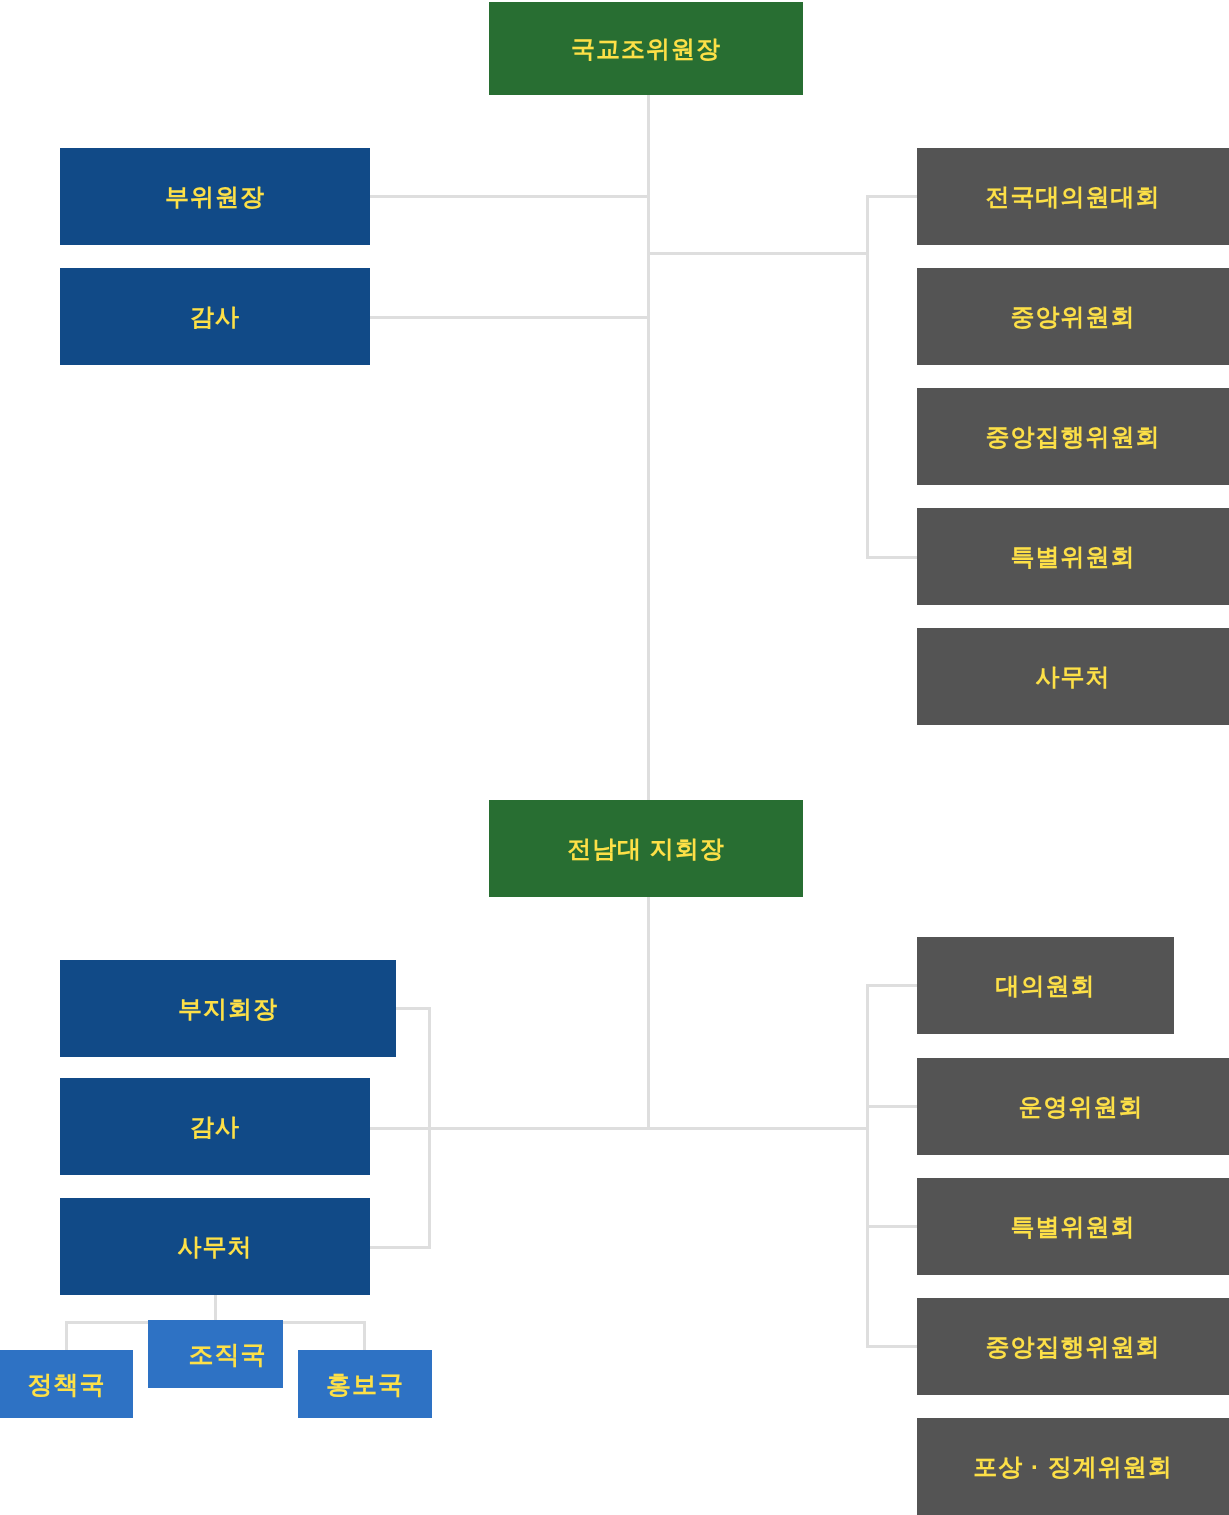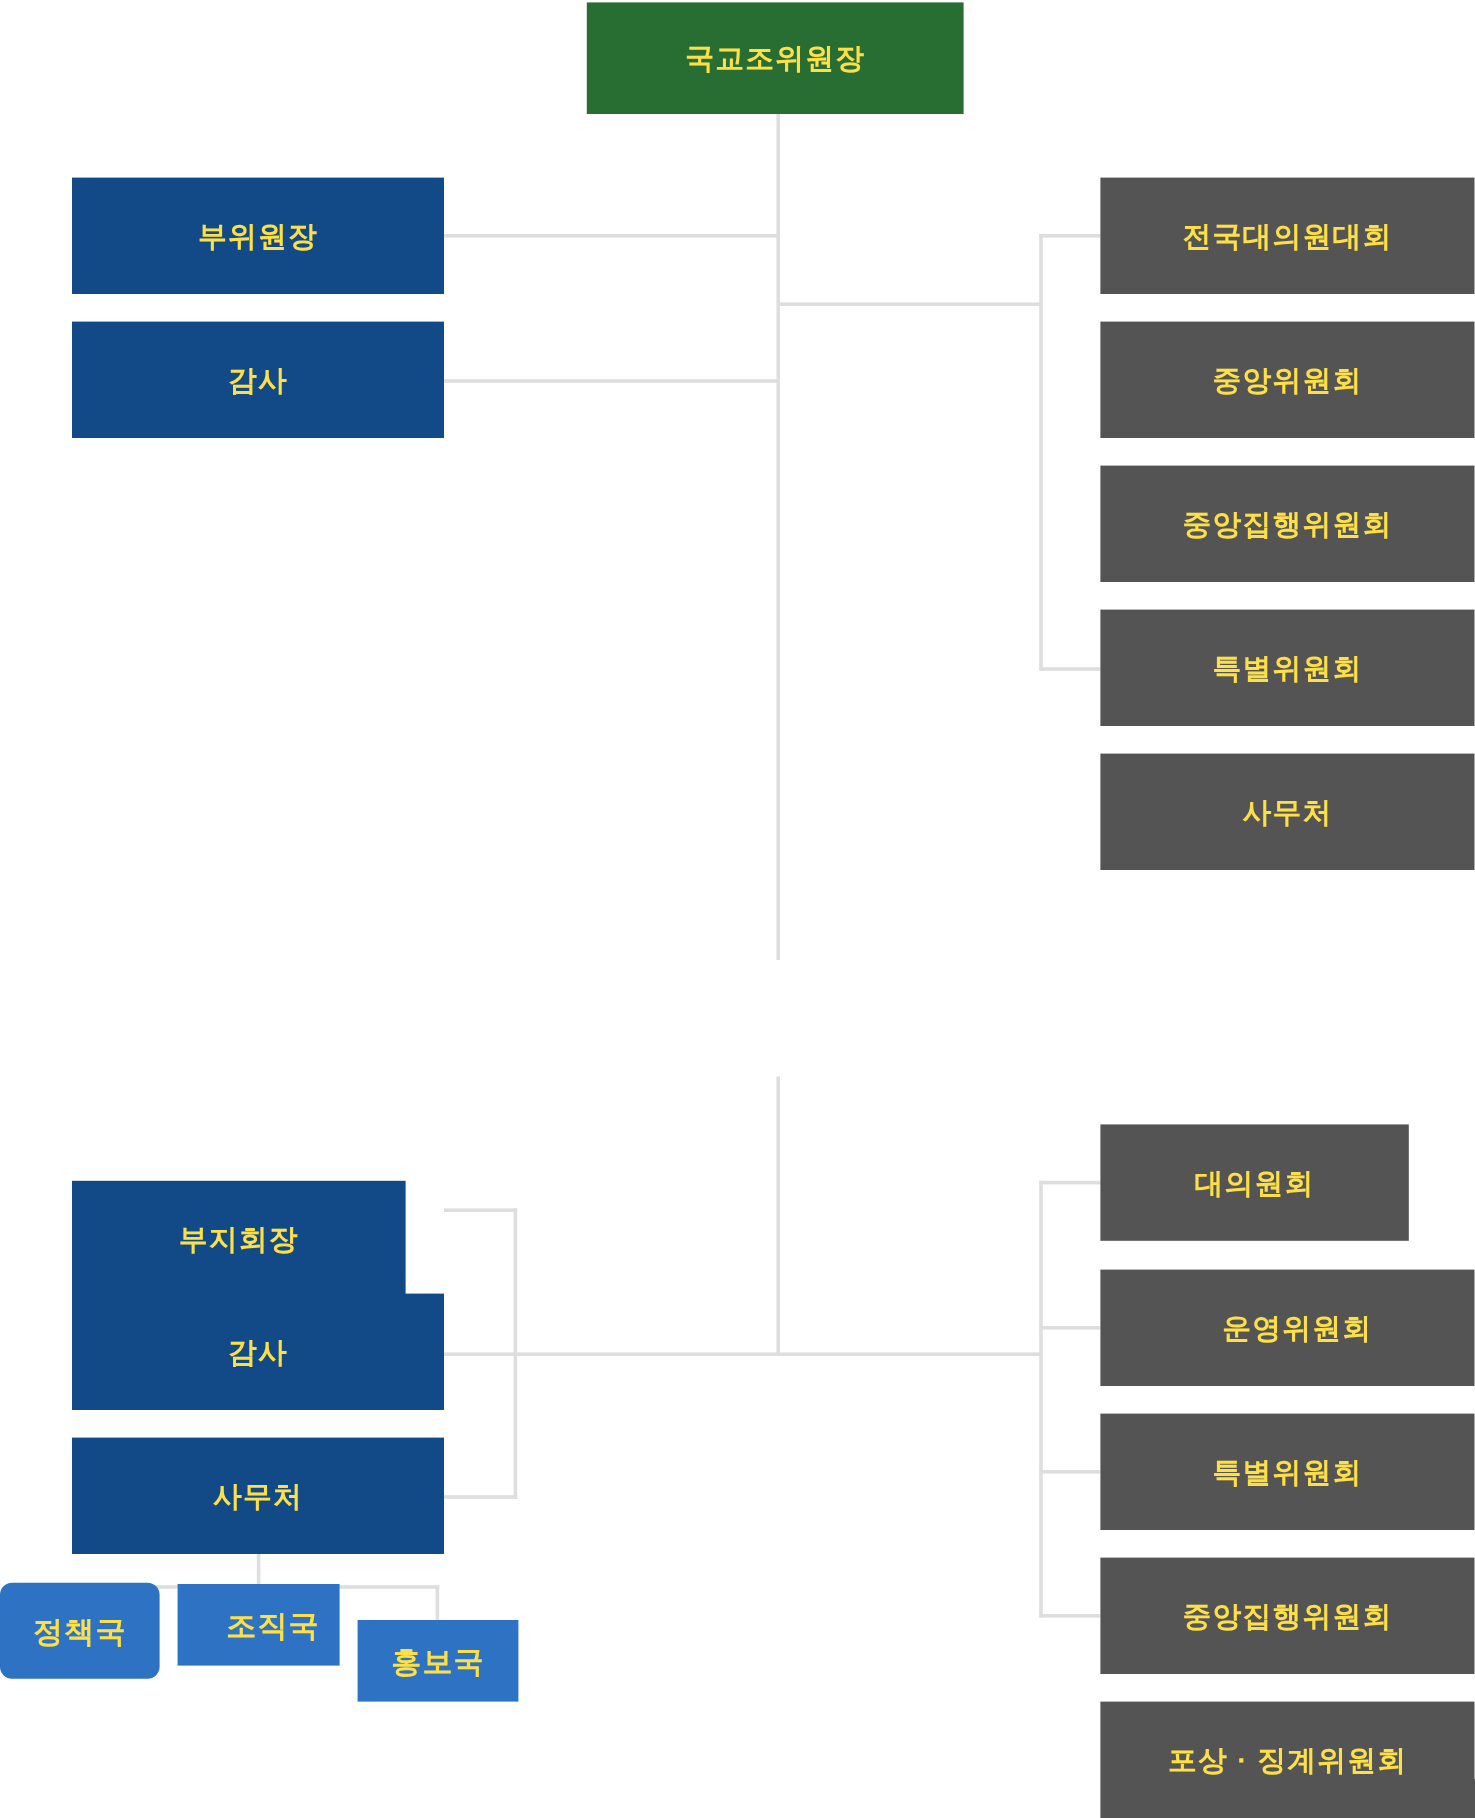--- a/index.html
+++ b/index.html
@@ -64,26 +64,27 @@
 
   <div class="node navy" style="left:60px;top:148px;width:310px;height:97px;">부위원장</div>
   <div class="node navy" style="left:60px;top:268px;width:310px;height:97px;">감사</div>
 
   <div class="node gray" style="left:917px;top:148px;width:312px;height:97px;">전국대의원대회</div>
   <div class="node gray" style="left:917px;top:268px;width:312px;height:97px;">중앙위원회</div>
   <div class="node gray" style="left:917px;top:388px;width:312px;height:97px;">중앙집행위원회</div>
   <div class="node gray" style="left:917px;top:508px;width:312px;height:97px;">특별위원회</div>
   <div class="node gray" style="left:917px;top:628px;width:312px;height:97px;">사무처</div>
 
+  <div class="node green" style="left:489px;top:800px;width:314px;height:97px;">전남대 지회장</div>
 
-  <div class="node navy" style="left:60px;top:960px;width:278px;height:97px;margin-top:24px;">부지회장</div>
+  <div class="node navy" style="left:60px;top:960px;width:336px;height:97px;">부지회장</div>
   <div class="node navy" style="left:60px;top:1078px;width:310px;height:97px;">감사</div>
   <div class="node navy" style="left:60px;top:1198px;width:310px;height:97px;">사무처</div>
 
-  <div class="node blue" style="left:0px;top:1319px;width:133px;height:80px;border-radius:10px;">정책국</div>
+  <div class="node blue" style="left:0px;top:1350px;width:133px;height:68px;">정책국</div>
   <div class="node blue" style="left:148px;top:1320px;width:135px;height:68px;padding-left:24px;">조직국</div>
   <div class="node blue" style="left:298px;top:1350px;width:134px;height:68px;">홍보국</div>
 
   <div class="node gray" style="left:917px;top:937px;width:257px;height:97px;">대의원회</div>
   <div class="node gray" style="left:917px;top:1058px;width:312px;height:97px;padding-left:16px;">운영위원회</div>
   <div class="node gray" style="left:917px;top:1178px;width:312px;height:97px;">특별위원회</div>
   <div class="node gray" style="left:917px;top:1298px;width:312px;height:97px;">중앙집행위원회</div>
   <div class="node gray" style="left:917px;top:1418px;width:312px;height:97px;">포상 · 징계위원회</div>
 
 </div>

